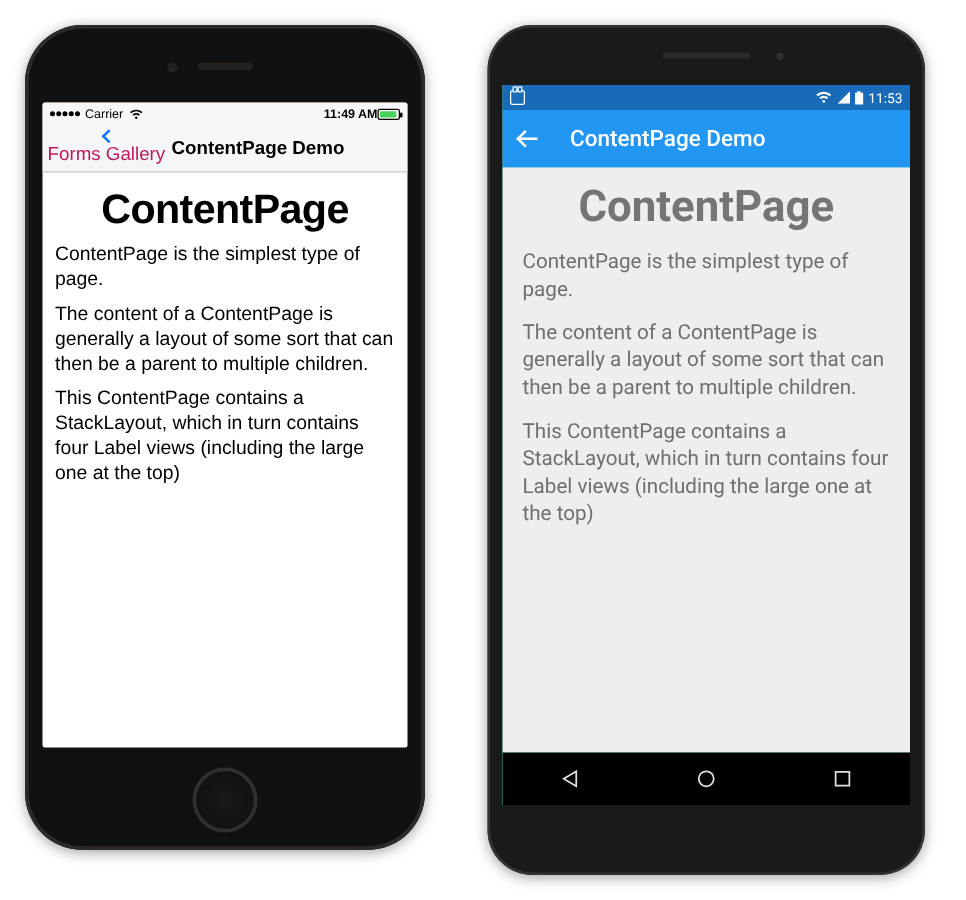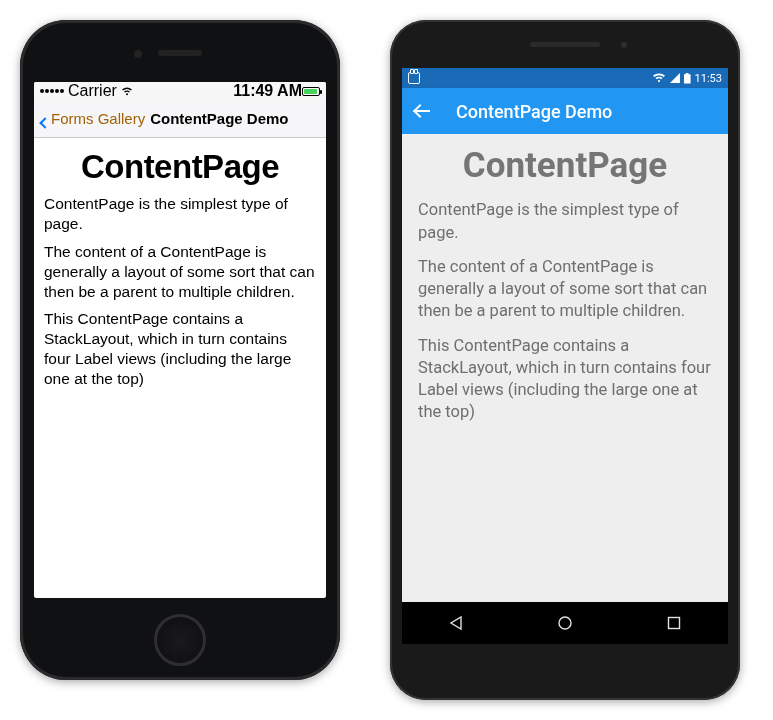--- a/index.html
+++ b/index.html
@@ -51,21 +51,21 @@
     width: 100%; height: 100%;
     background: #fff;
     border-radius: 2px;
     overflow: hidden;
     display: flex;
     flex-direction: column;
   }
   
   .ios-status {
     height: 18px;
-    font-size: 16px;
+    font-size: 10px;
     display: flex;
     align-items: center;
     padding: 0 6px;
     color: #000;
     background: #f7f7f7;
   }
   .ios-status .carrier { flex: 0 0 auto; display:flex; align-items:center; gap:4px;}
   .ios-status .dots { display:flex; gap:1px; }
   .ios-status .dots span{
     width:4px;height:4px;border-radius:50%;background:#000;
@@ -88,23 +88,24 @@
   .ios-nav {
     height: 38px;
     background: #f6f6f8;
     border-bottom: 1px solid #c9c9cc;
     display: flex;
     align-items: center;
     padding: 0 4px;
     font-size: 15px;
   }
   .ios-nav .back {
-    color: #a16207;
-    display:flex;align-items:flex-end;gap:2px;
+    color: #be185d;
+    display:flex;align-items:center;gap:2px;
     padding-right:4px;
+    flex-direction:column;
   }
   .ios-nav .chevron {
     width: 8px; height: 8px;
     border-left: 2px solid #0b77ff;
     border-bottom: 2px solid #0b77ff;
     transform: rotate(45deg);
     margin-left:3px;
   }
   .ios-nav .title {
     font-weight: 600;

